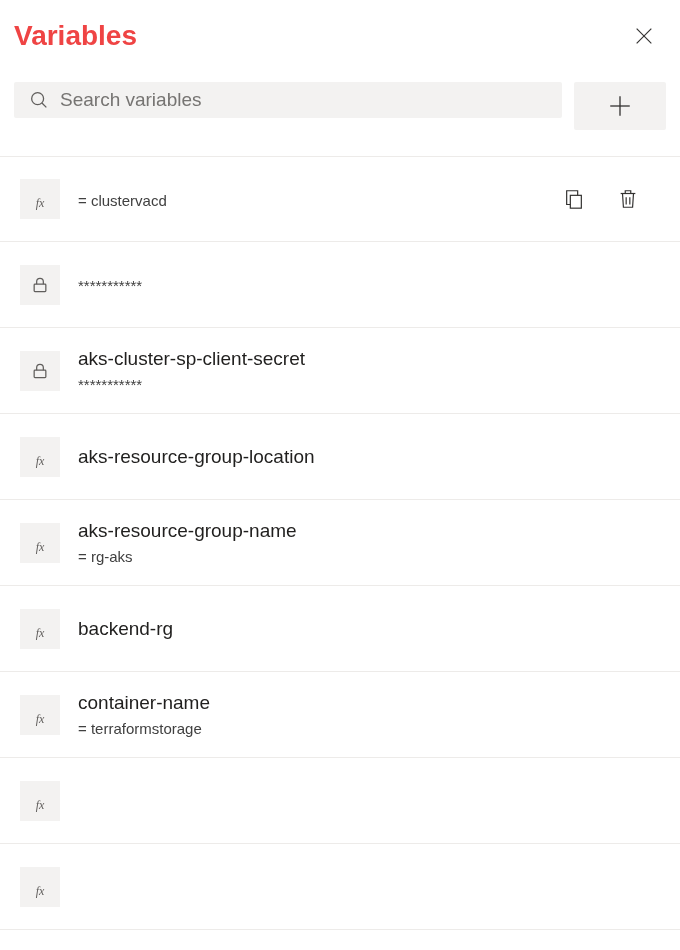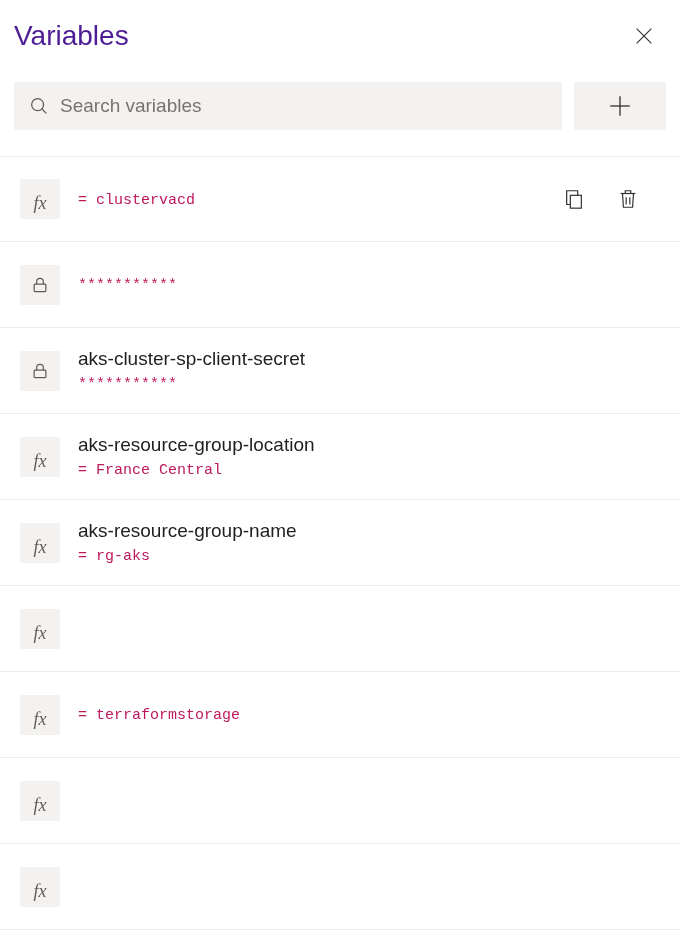--- a/index.html
+++ b/index.html
@@ -13,41 +13,41 @@
   }
   .panel { padding: 14px 14px 0 14px; }
   .header {
     display: flex;
     align-items: center;
     justify-content: space-between;
     padding-bottom: 24px;
   }
   .title {
     font-size: 28px;
-    font-weight: 400;
-    color: #4c1d95;
+    font-weight: 700;
+    color: #ef4444;
   }
   .close-btn {
     width: 44px; height: 44px;
     display: flex; align-items: center; justify-content: center;
     cursor: pointer;
     color: #323130;
   }
   .toolbar {
     display: flex;
     gap: 12px;
     padding-bottom: 26px;
   }
   .search-wrap {
     flex: 1;
     display: flex;
     align-items: center;
     background: #f3f2f1;
     border-radius: 2px;
-    height: 48px;
+    height: 36px;
     padding: 0 14px;
     gap: 10px;
   }
   .search-wrap svg { flex-shrink: 0; color: #605e5c; }
   .search-input {
     border: none;
     background: transparent;
     outline: none;
     font-size: 19px;
     color: #323130;
@@ -82,36 +82,35 @@
     background: #f3f2f1;
     display: flex;
     align-items: center;
     justify-content: center;
     flex-shrink: 0;
     color: #605e5c;
   }
   .fx {
     font-family: "Segoe UI", serif;
     font-style: italic;
-    font-size: 18px;
+    font-size: 12px;
     color: #605e5c;
     margin-top: 9px;
   }
   .var-body { flex: 1; min-width: 0; }
   .var-name {
     font-size: 19px;
     color: #201f1e;
     line-height: 1.35;
   }
   .var-value {
     font-size: 15px;
-    color: #be185d;
+    color: #404040;
     line-height: 1.4;
     padding-top: 2px;
-    font-family: Liberation Mono, monospace;
   }
   .row-actions {
     display: flex;
     gap: 30px;
     padding-right: 26px;
     color: #323130;
   }
   .row-actions .act {
     width: 24px; height: 24px;
     display: flex; align-items: center; justify-content: center;
@@ -197,44 +196,45 @@
           <div class="var-name">aks-cluster-sp-client-secret</div>
           <div class="var-value">***********</div>
         </div>
       </div>
       <div class="row">
         <div class="type-icon">
           <span class="fx">fx</span>
         </div>
         <div class="var-body">
           <div class="var-name">aks-resource-group-location</div>
-          <div class="var-value">= France Central</div>
         </div>
       </div>
       <div class="row">
         <div class="type-icon">
           <span class="fx">fx</span>
         </div>
         <div class="var-body">
           <div class="var-name">aks-resource-group-name</div>
           <div class="var-value">= rg-aks</div>
         </div>
       </div>
       <div class="row">
         <div class="type-icon">
           <span class="fx">fx</span>
         </div>
         <div class="var-body">
-        </div>
-      </div>
-      <div class="row">
-        <div class="type-icon">
-          <span class="fx">fx</span>
-        </div>
-        <div class="var-body">
+          <div class="var-name">backend-rg</div>
+        </div>
+      </div>
+      <div class="row">
+        <div class="type-icon">
+          <span class="fx">fx</span>
+        </div>
+        <div class="var-body">
+          <div class="var-name">container-name</div>
           <div class="var-value">= terraformstorage</div>
         </div>
       </div>
       <div class="row">
         <div class="type-icon">
           <span class="fx">fx</span>
         </div>
       </div>
       <div class="row">
         <div class="type-icon">

